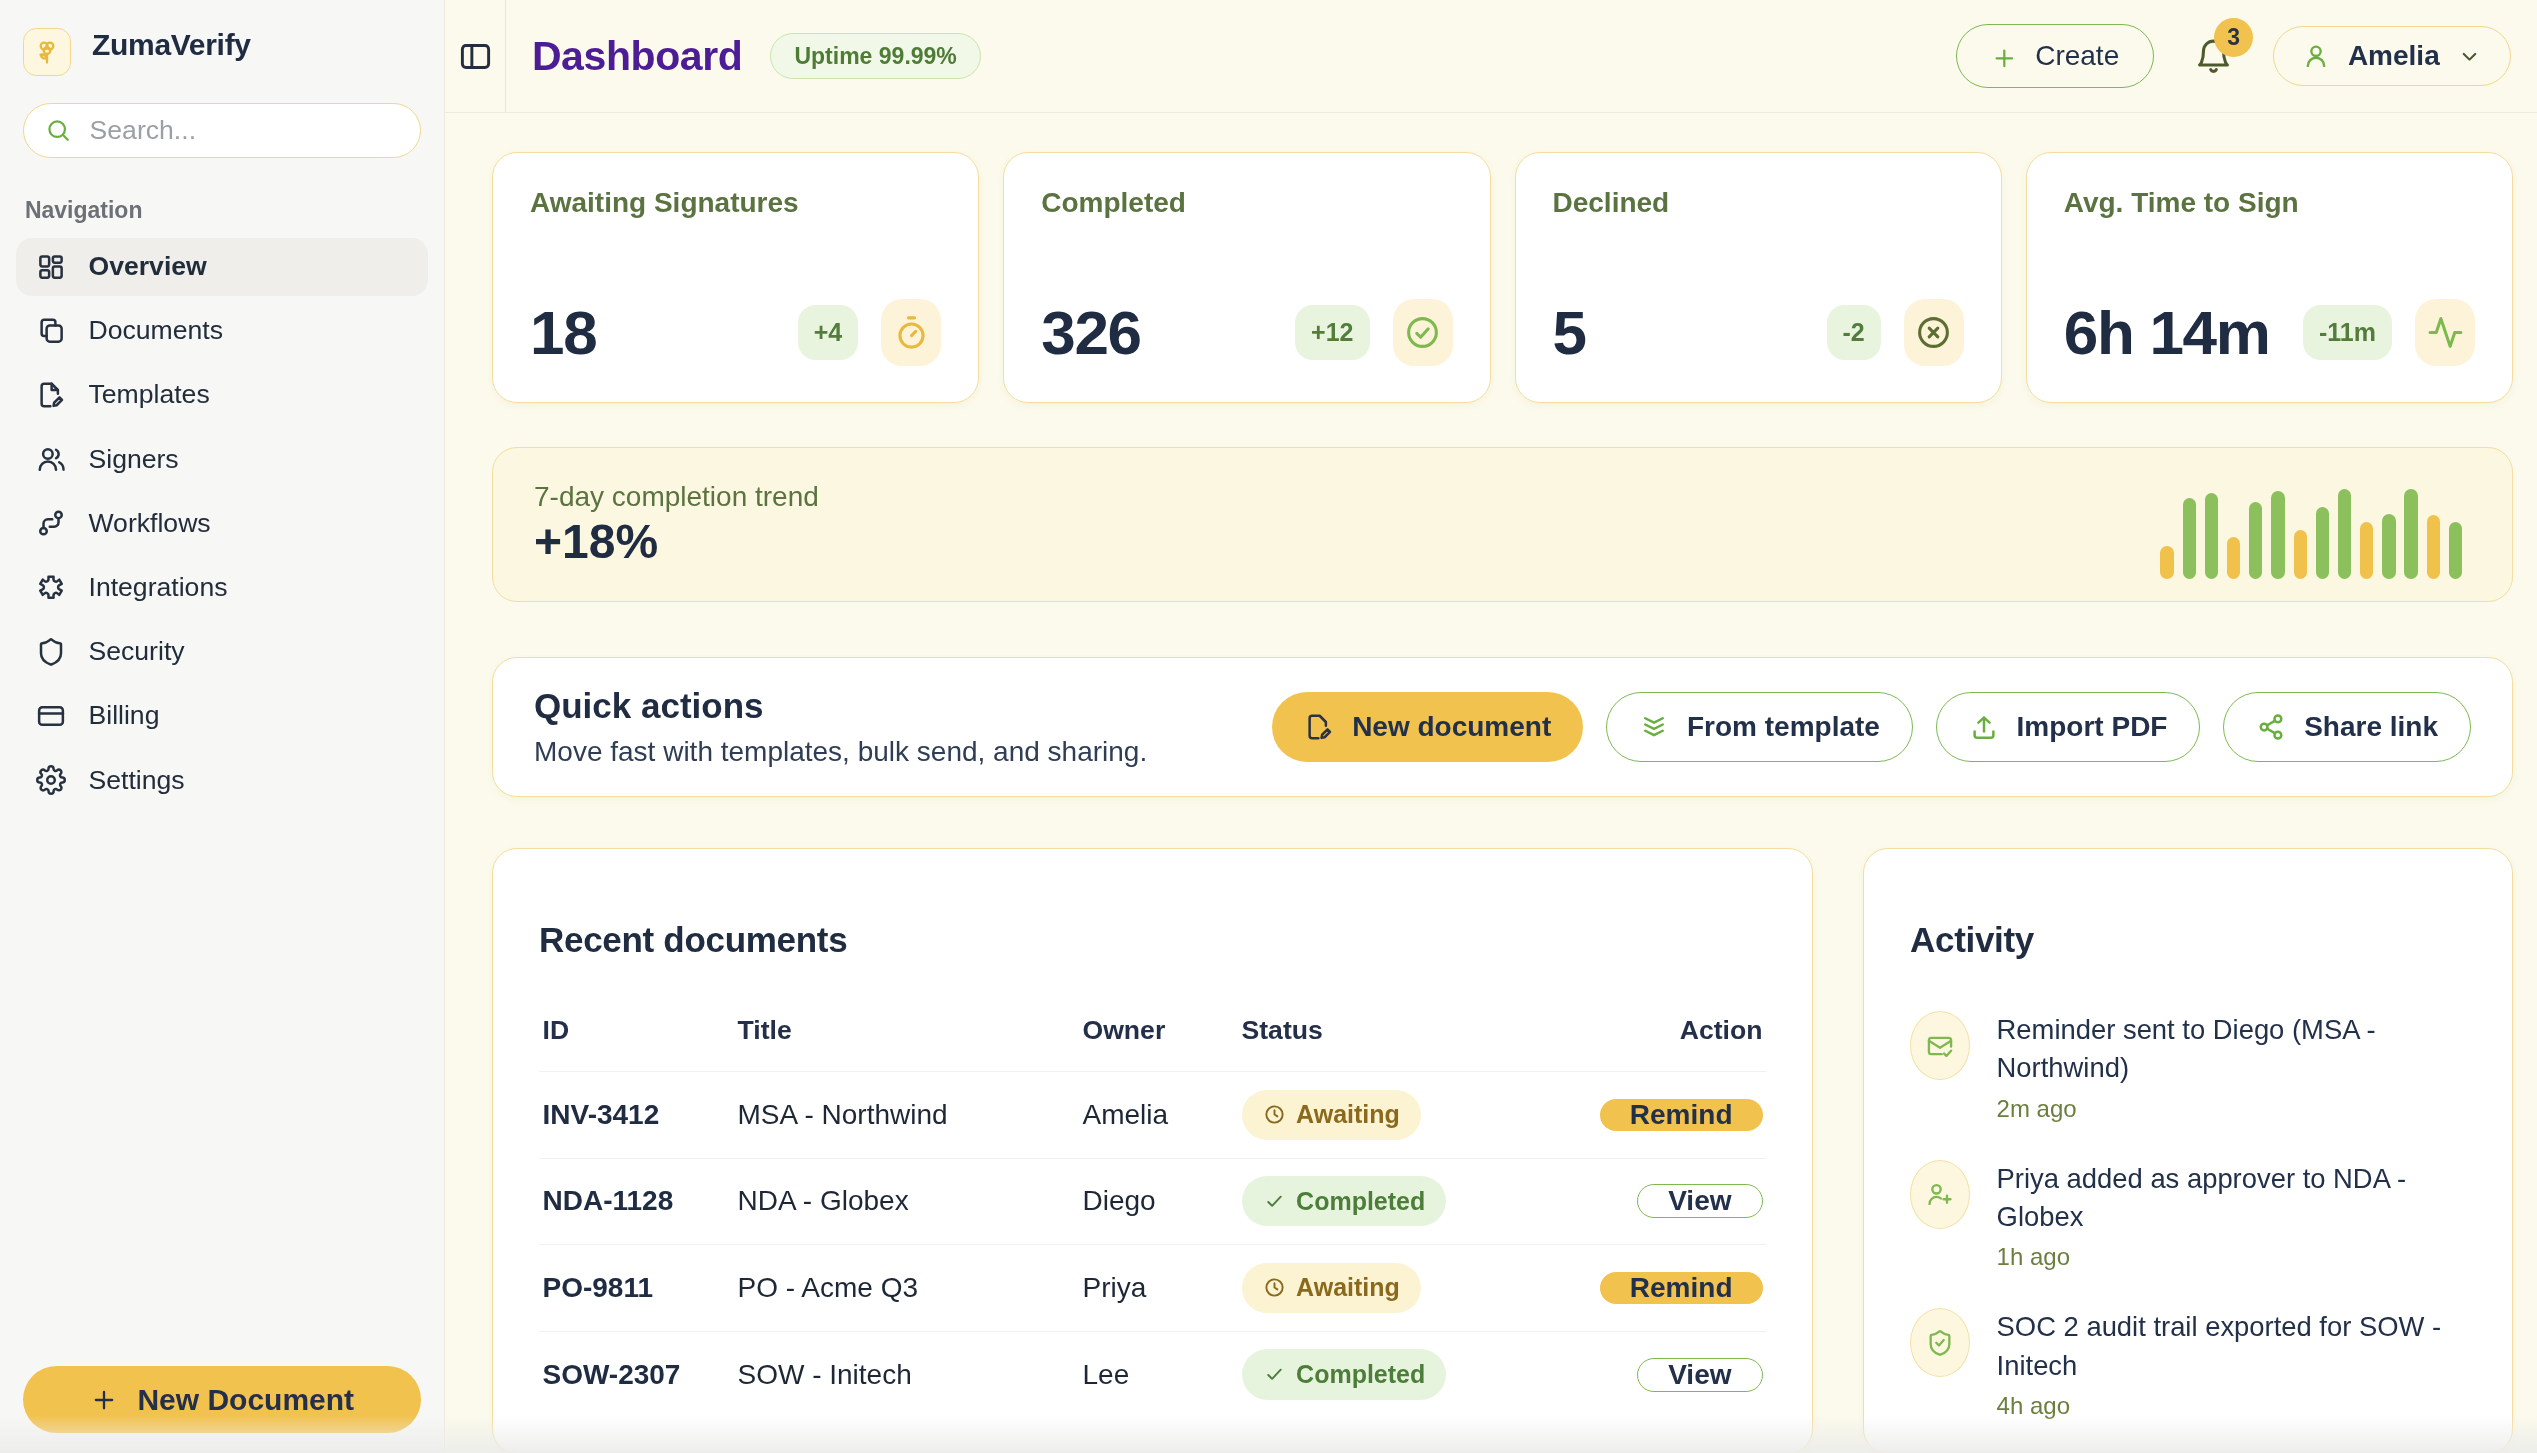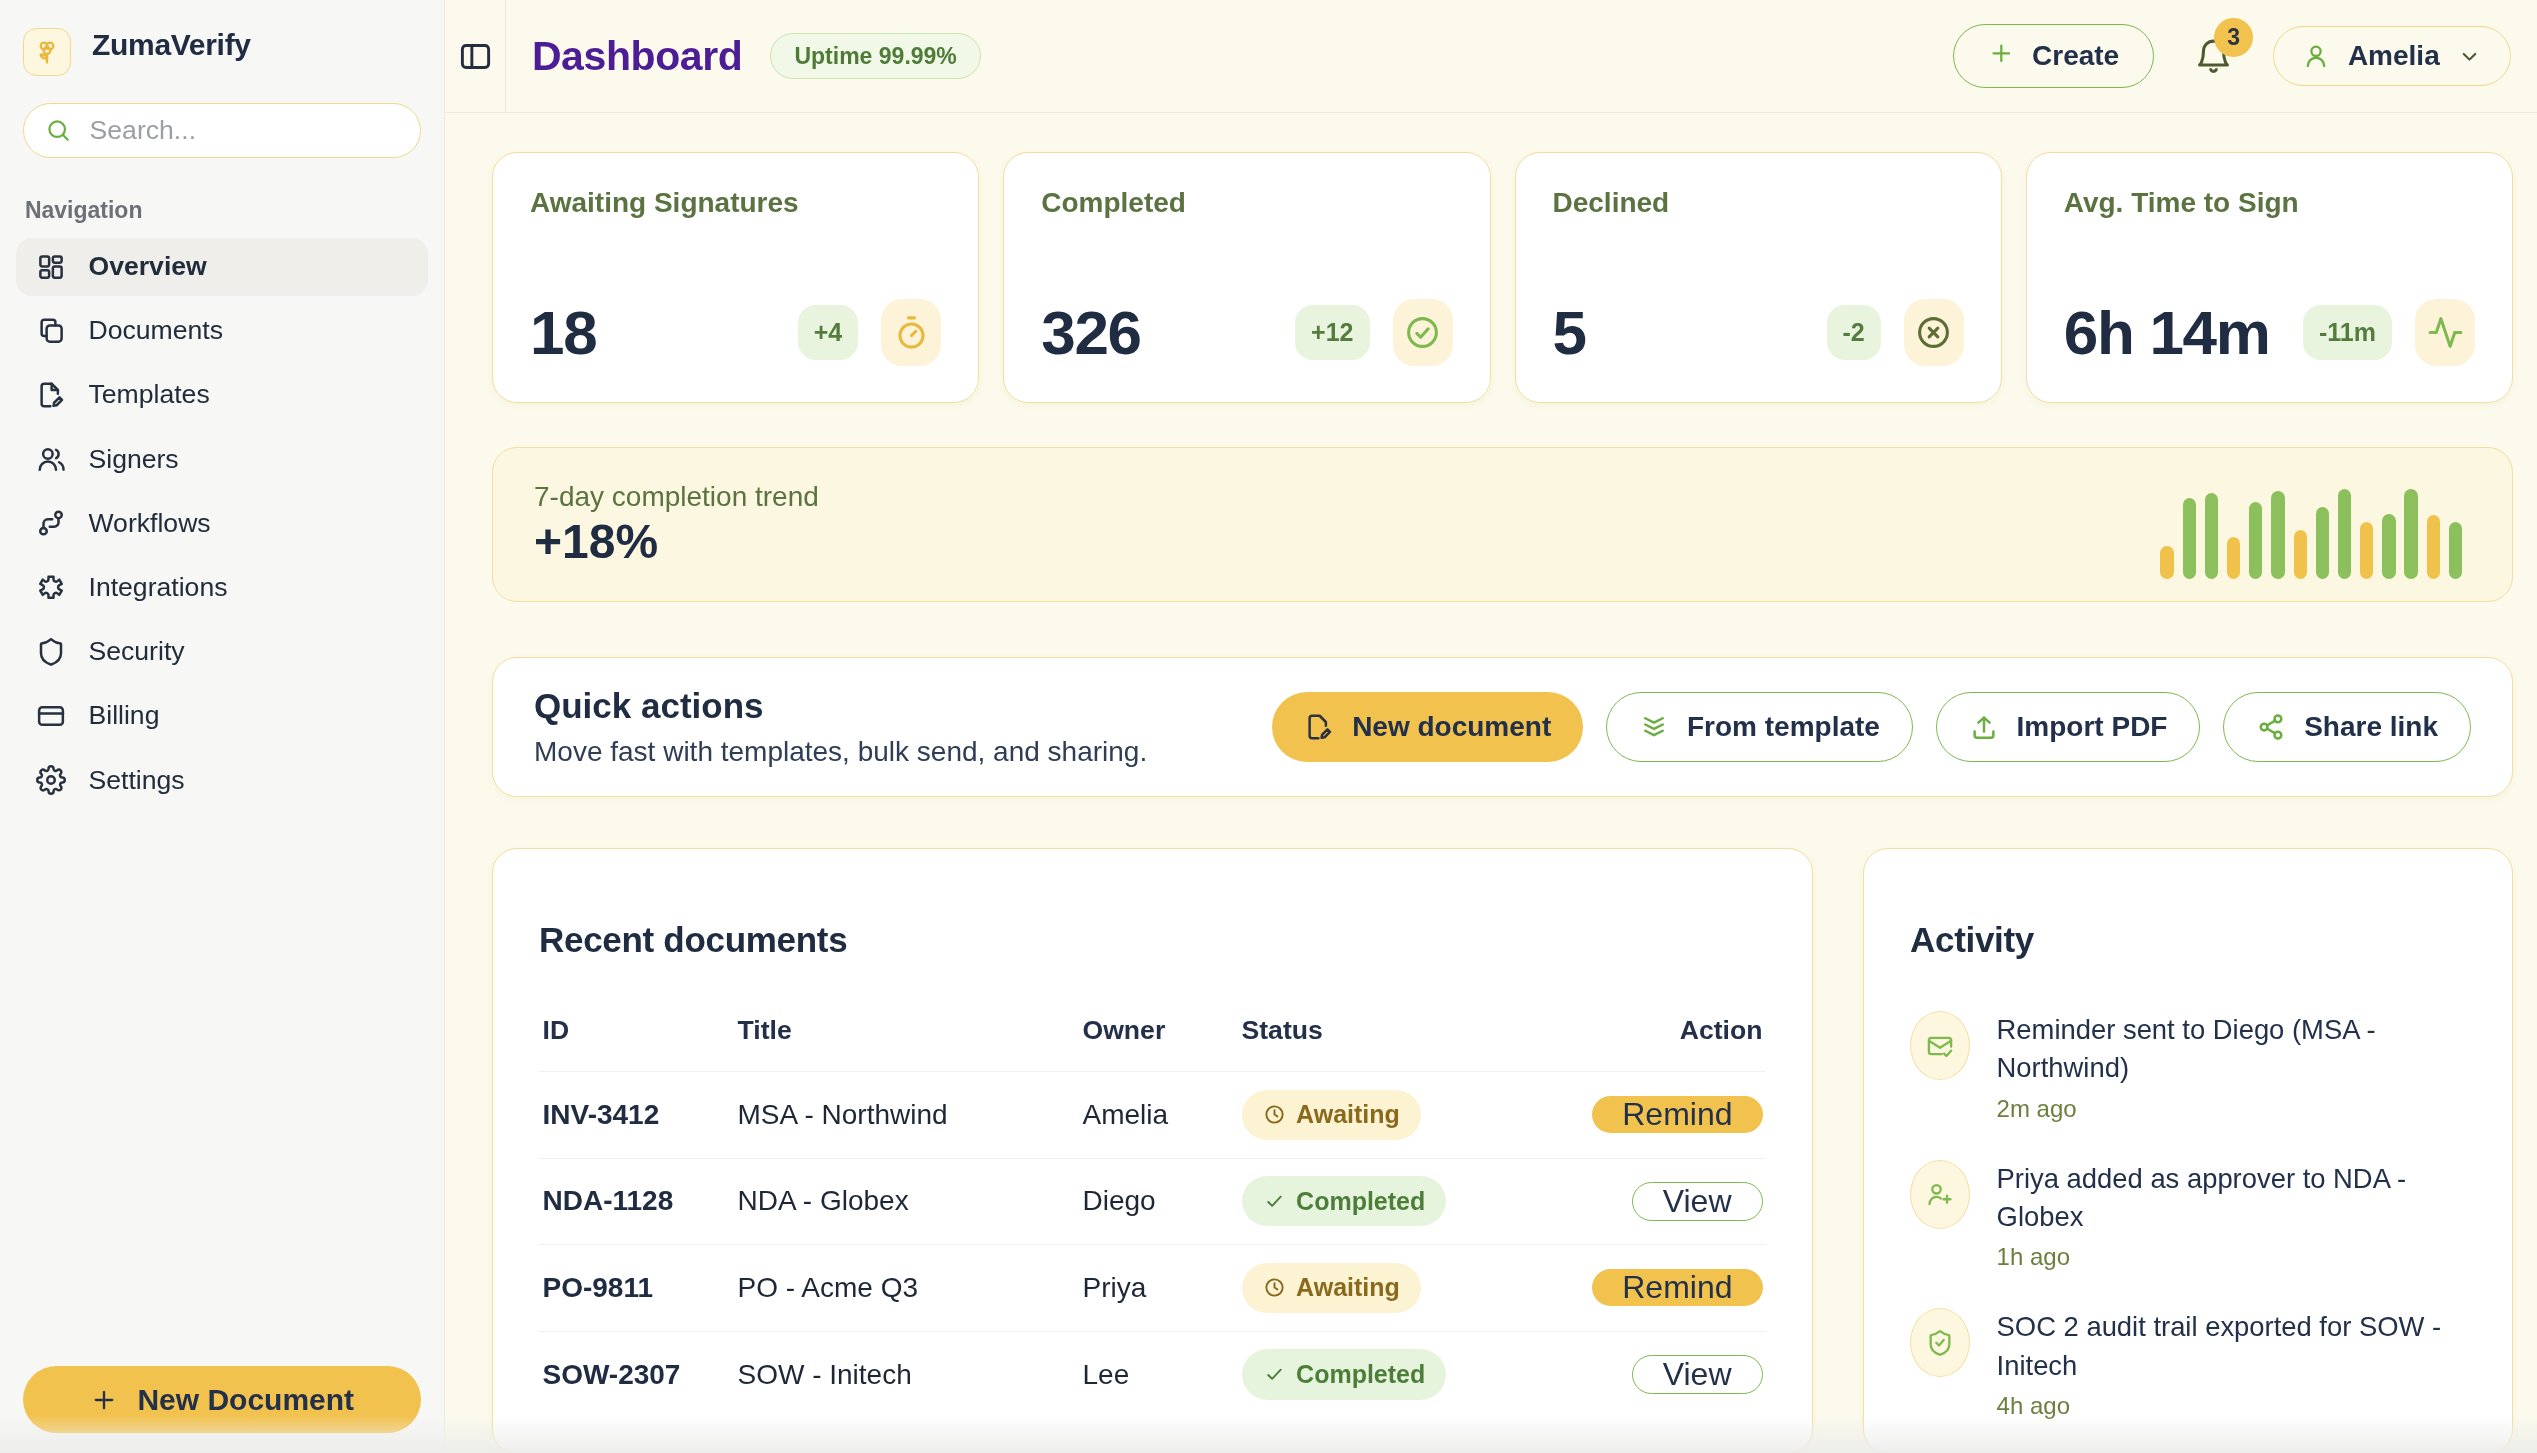--- a/index.html
+++ b/index.html
@@ -35,22 +35,22 @@
   
   .main{flex:1;display:flex;flex-direction:column;min-width:0}
   .topbar{height:113px;min-height:113px;display:flex;align-items:center;border-bottom:1.8px solid #ecebdc;
     padding-right:26.6px;box-sizing:border-box}
   .toggle-btn{width:60px;height:100%;display:flex;align-items:center;justify-content:center;color:#242e3e;cursor:pointer}
   .topbar-divider{width:0.9px;height:100%;background:#e8e6d6}
   .page-title{font-size:41px;font-weight:800;color:#4c1d95;margin-left:26px;letter-spacing:-0.4px}
   .uptime-badge{margin-left:28px;padding:8.9px 23px;border-radius:885px;background:#f1f8e8;
     border:1.8px solid #cbe4ad;color:#4e7c36;font-size:23px;font-weight:600}
   .topbar-right{margin-left:auto;display:flex;align-items:center;gap:41px}
-  .create-btn{display:flex;align-items:flex-start;gap:17.7px;padding:15px 34px;border:1.8px solid #7eb94f;
-    border-radius:885px;font-size:28px;font-weight:700;color:#22304a;background:transparent;cursor:pointer}
+  .create-btn{display:flex;align-items:flex-end;gap:17.7px;padding:15px 34px;border:1.8px solid #7eb94f;
+    border-radius:885px;font-size:28px;font-weight:400;color:#22304a;background:transparent;cursor:pointer}
   .create-btn .plus{color:#6aae3f;display:flex}
   .bell-wrap{position:relative;color:#4c5a2e;display:flex;cursor:pointer}
   .bell-badge{position:absolute;top:-19.5px;right:-21px;width:39px;height:39px;border-radius:50%;
     background:#f2c24e;display:flex;align-items:center;justify-content:center;font-size:23px;font-weight:700;color:#2c3340}
   .user-pill{display:flex;align-items:center;gap:17.7px;padding:13.3px 28px;border:1.8px solid #f2d78c;
     border-radius:885px;font-size:28px;font-weight:600;color:#22304a;cursor:pointer}
   .user-pill .uicon{color:#6aae3f;display:flex}
   .user-pill .chev{color:#49552e;display:flex}
 
   
@@ -94,21 +94,21 @@
   .t-head{font-size:26.6px;font-weight:600;color:#24304a;padding:0 3.5px 25px}
   .t-head .h-action{justify-self:end}
   .t-row{padding:17.7px 3.5px;border-top:1.8px solid #f1f1ee;min-height:85px;box-sizing:border-box}
   .cell-id{font-size:28px;font-weight:600;color:#202c42}
   .cell-title,.cell-owner{font-size:28px;color:#1d2735}
   .status-badge{display:inline-flex;align-items:center;gap:10.6px;padding:10.6px 21px;border-radius:885px;
     font-size:25px;font-weight:600;width:max-content}
   .status-awaiting{background:#fcf3d3;color:#8a691c}
   .status-completed{background:#e7f4dd;color:#4c7d39}
   .cell-action{justify-self:end}
-  .row-btn{padding:0 30px;border-radius:885px;font-size:32px;font-weight:400;color:#22304a;cursor:pointer}
+  .row-btn{padding:0 30px;border-radius:885px;font-size:28px;font-weight:700;color:#22304a;cursor:pointer}
   .row-btn.filled{background:#f2c24e}
   .row-btn.outline{background:#fff;border:1.8px solid #7eb94f}
 
   .activity-list{margin-top:51px;display:flex;flex-direction:column;gap:37px}
   .act-item{display:flex;gap:26.6px}
   .act-icon{width:58px;height:67px;border-radius:50%;border:1.8px solid #f4e0a6;background:#fdf7e0;
     display:flex;align-items:center;justify-content:center;flex-shrink:0;color:#7eb94f}
   .act-text{font-size:27.4px;color:#22304a;line-height:1.4;max-width:478px}
   .act-time{font-size:24px;color:#6b7f3e;margin-top:7px}
 

